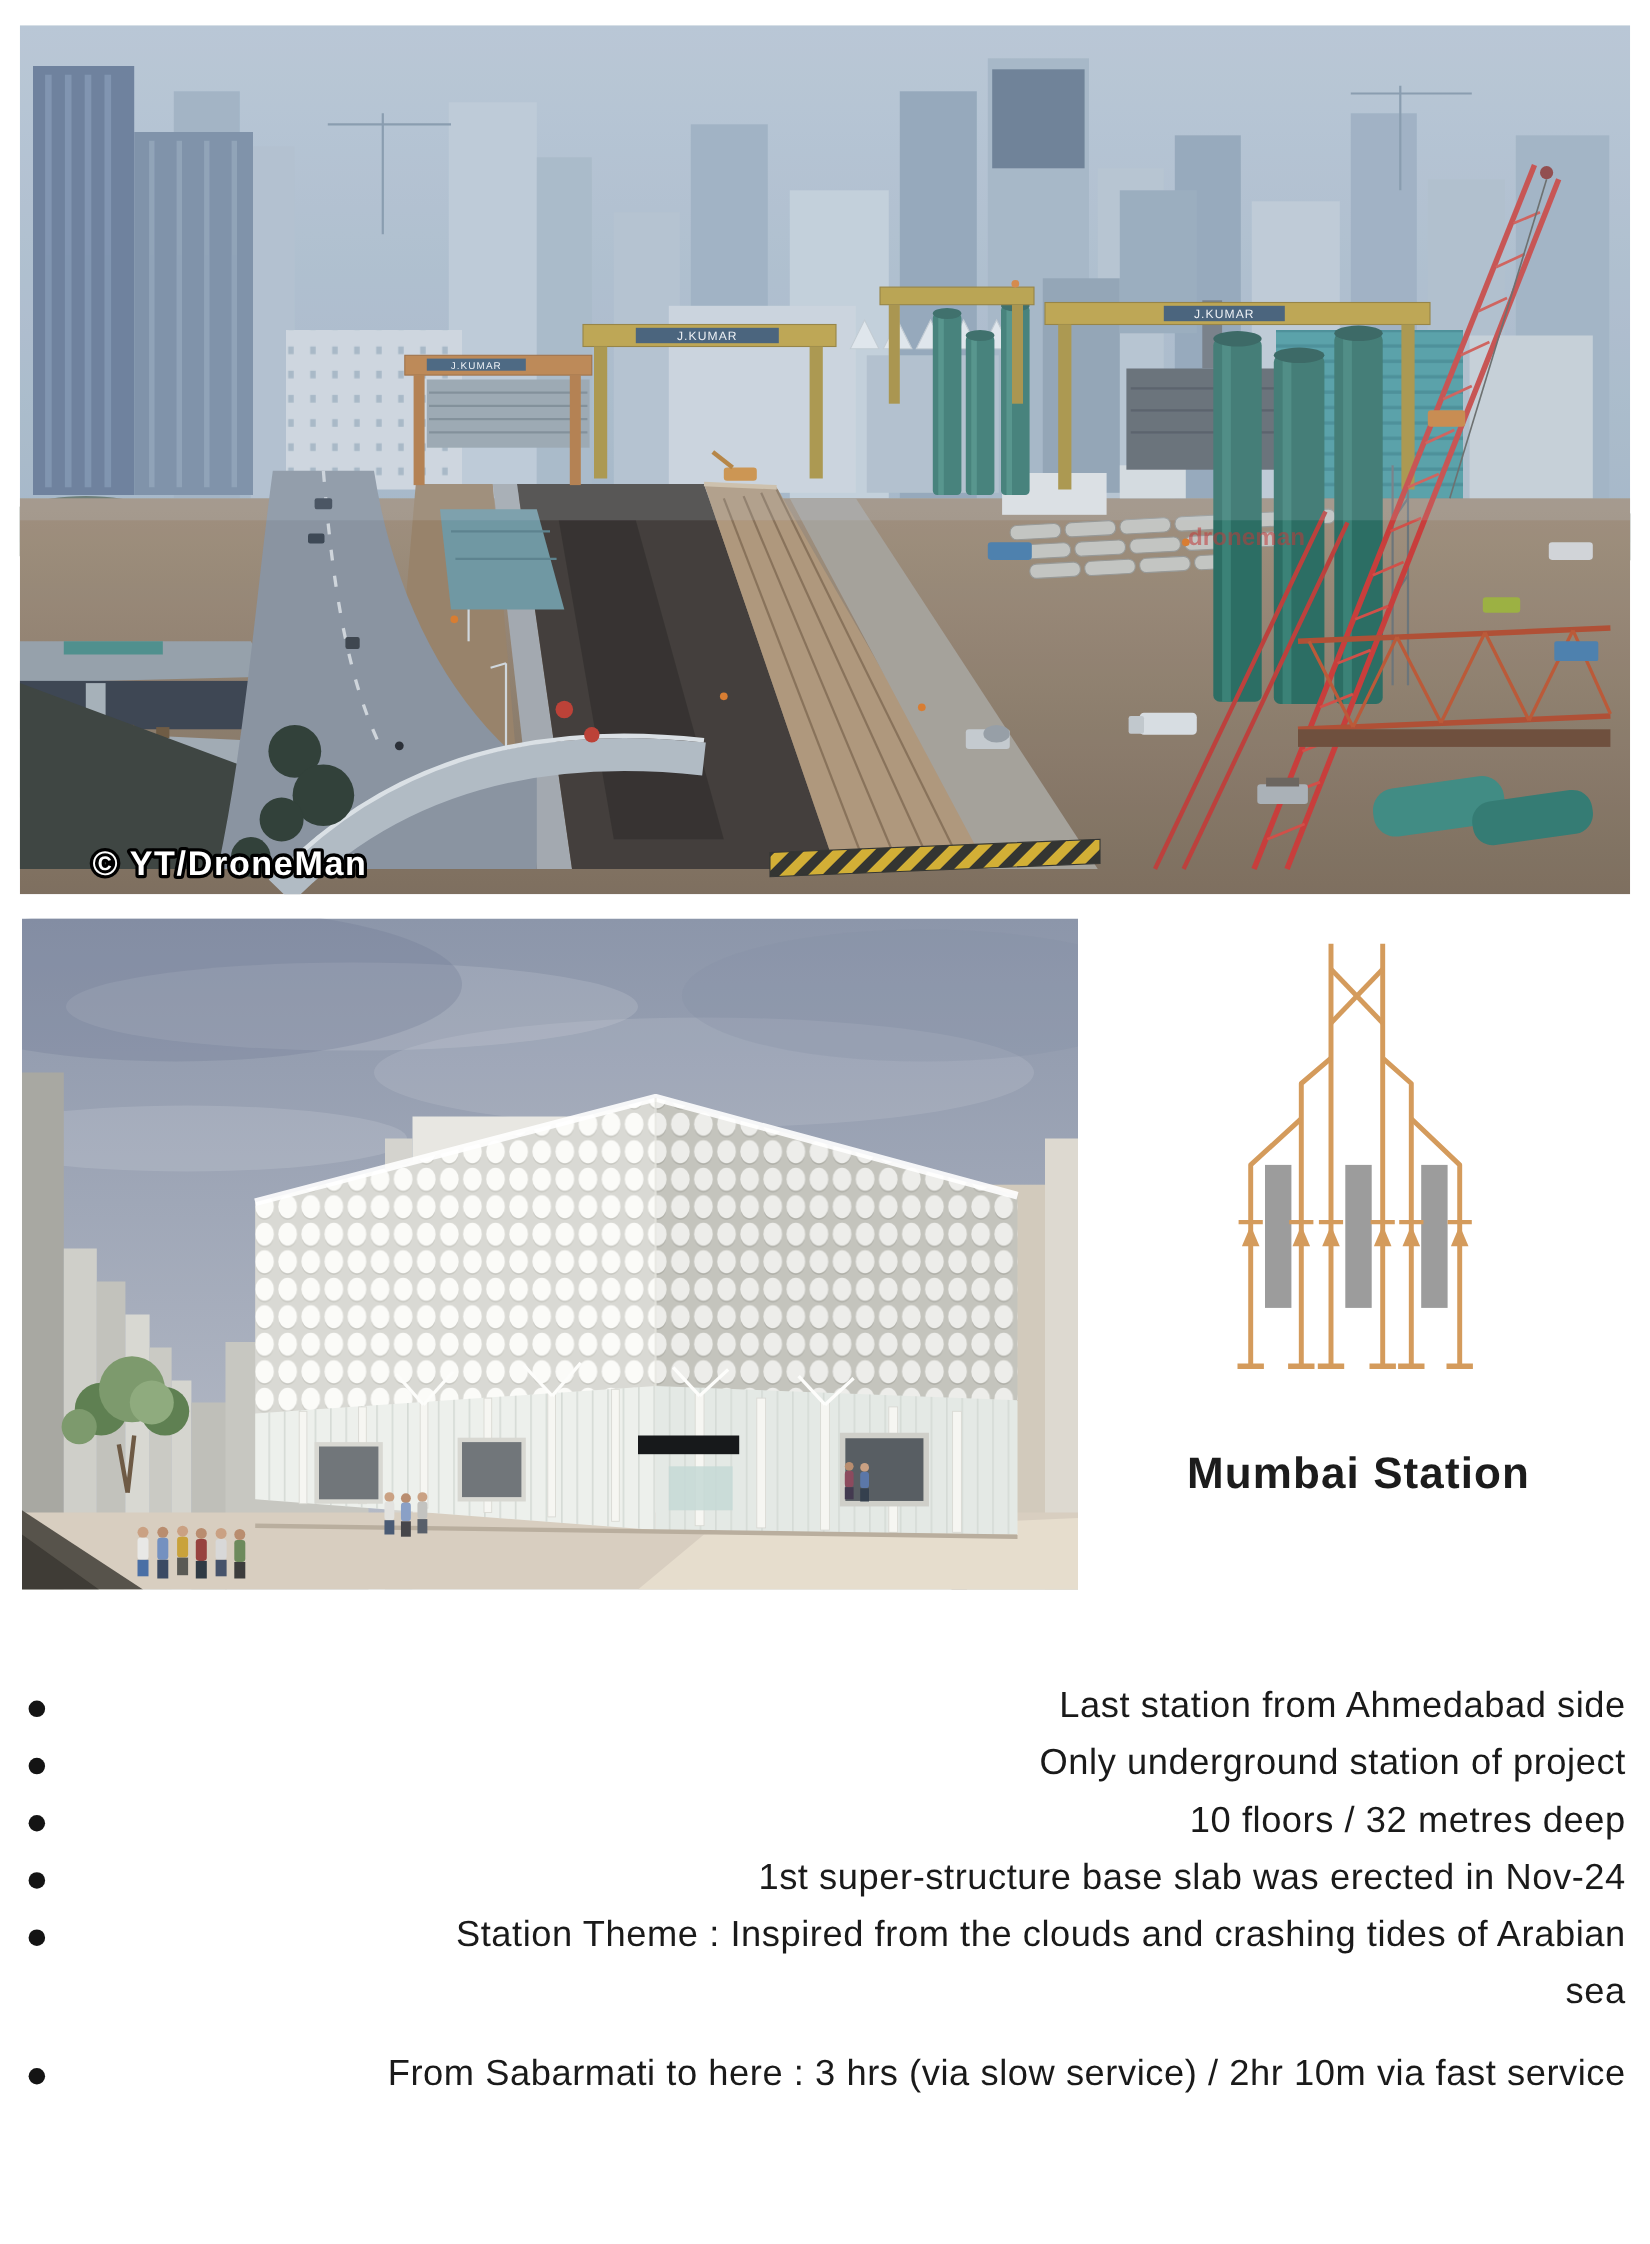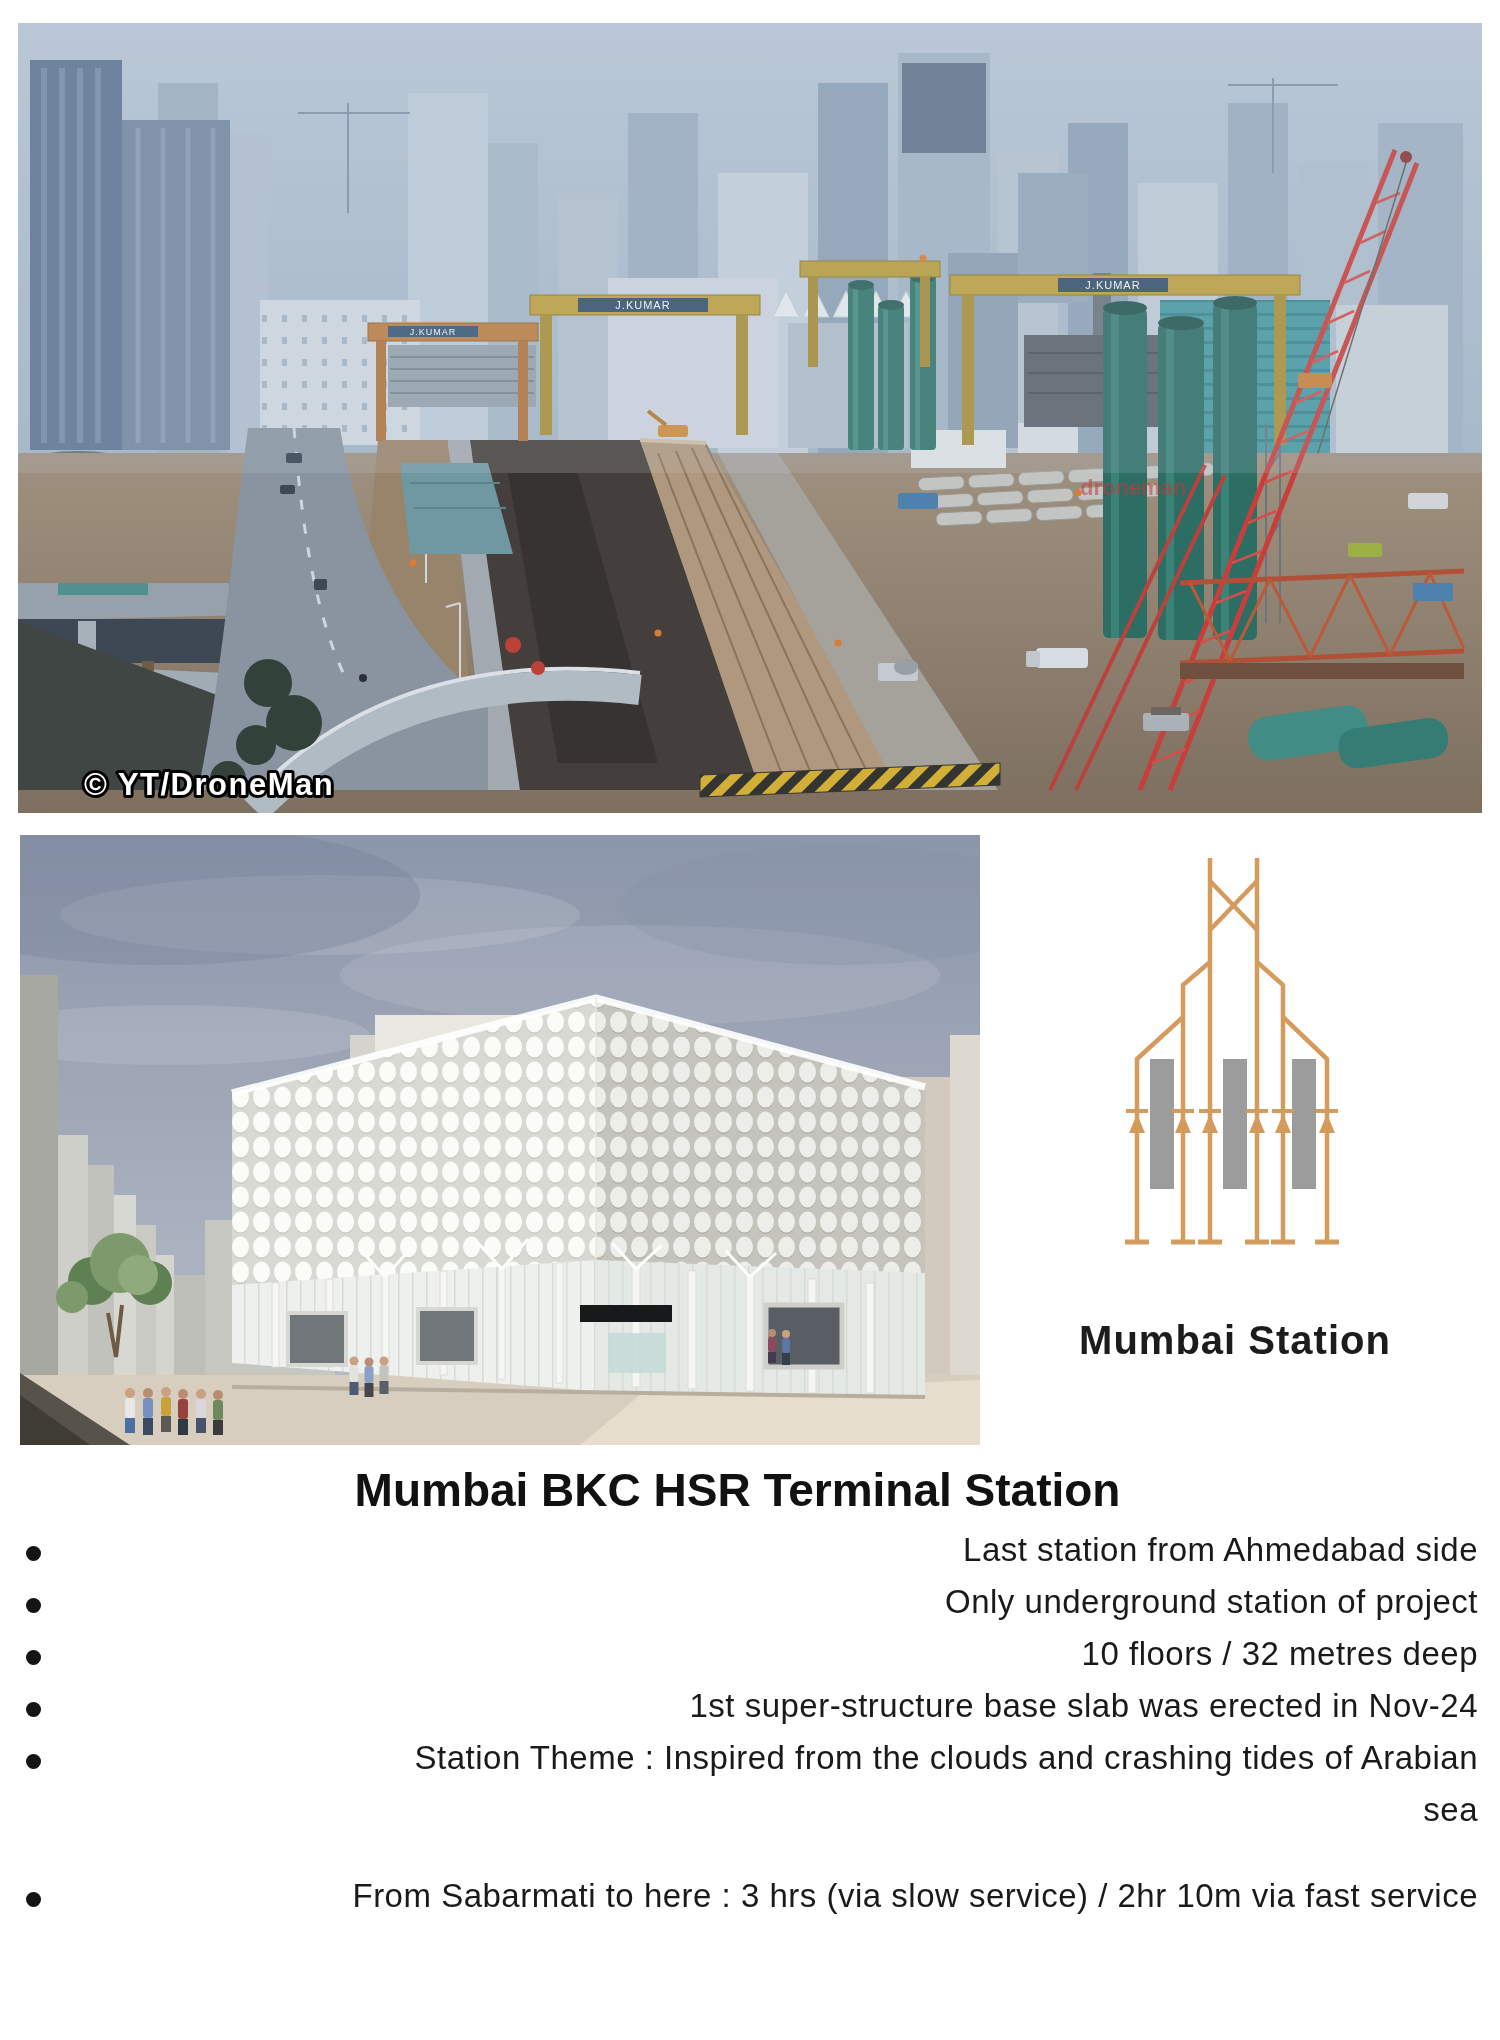--- a/index.html
+++ b/index.html
@@ -10,21 +10,21 @@
   .diagram{position:absolute;left:1082px;top:850px;width:300px;height:400px;}
   .caption{position:absolute;left:1040px;top:1312px;width:390px;text-align:center;
            font-size:40px;line-height:57px;letter-spacing:1px;color:#1c1c1c;font-weight:bold;}
   .title{position:absolute;left:10px;top:1462px;width:1455px;text-align:center;
          font-size:46px;line-height:56px;font-weight:700;color:#111;}
   .bullets{position:absolute;left:26px;top:1524px;width:1452px;margin:0;padding:0;list-style:none;}
   .bullets li{position:relative;padding-left:46px;font-size:33px;line-height:52px;
               letter-spacing:0.5px;white-space:pre-line;color:#1a1a1a;text-align:right;}
   .bullets li::before{content:"";position:absolute;left:0;top:22px;width:15px;height:15px;
               border-radius:50%;background:#141414;}
-  .bullets li:last-child{margin-top:34px;}
+  .bullets li:last-child{margin-top:22px;}
   svg{display:block;}
 </style>
 </head>
 <body>
 
 <div class="page">
 
   <div class="photo">
   <svg viewBox="0 0 1464 790" width="1464" height="790">
     <defs>
@@ -566,21 +566,20 @@
       <line x1="189" y1="392" x2="213" y2="392"></line>
           <line x1="233" y1="392" x2="257" y2="392"></line>
     </g>
   </svg>
   </div>
 
   <div class="caption">
     <div>Mumbai Station</div>
   </div>
 
-  <div class="title">Mumbai BKC HSR Terminal Station</div>
 
   <ul class="bullets">
     <li>Last station from Ahmedabad side</li>
     <li>Only underground station of project</li>
     <li>10 floors / 32 metres deep</li>
     <li>1st super-structure base slab was erected in Nov-24</li>
     <li>Station Theme : Inspired from the clouds and crashing tides of Arabian
 sea</li>
     <li>From Sabarmati to here : 3 hrs (via slow service) / 2hr 10m via fast service</li>
   </ul>

